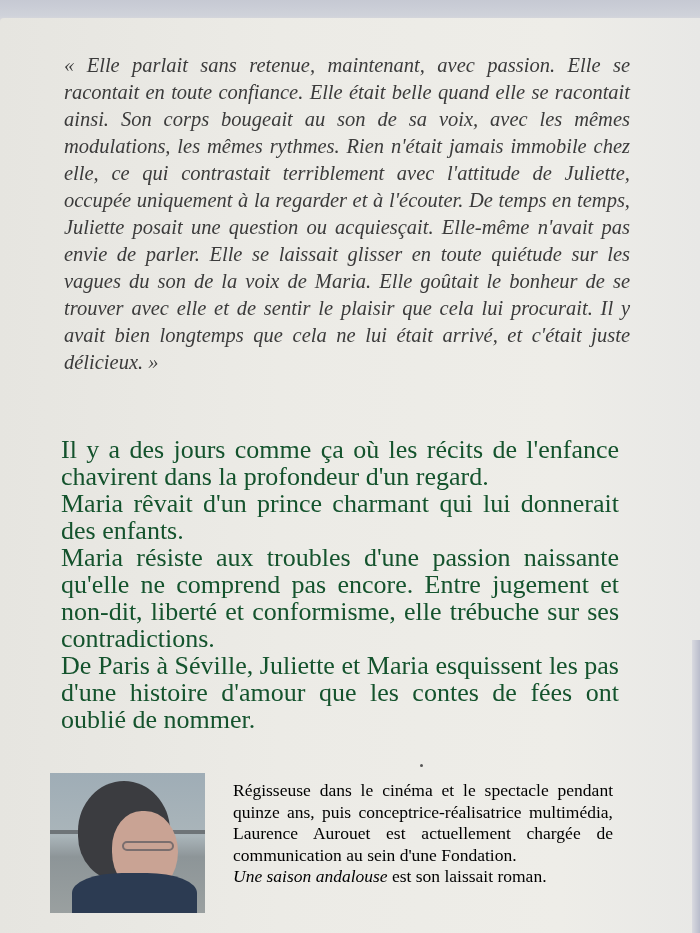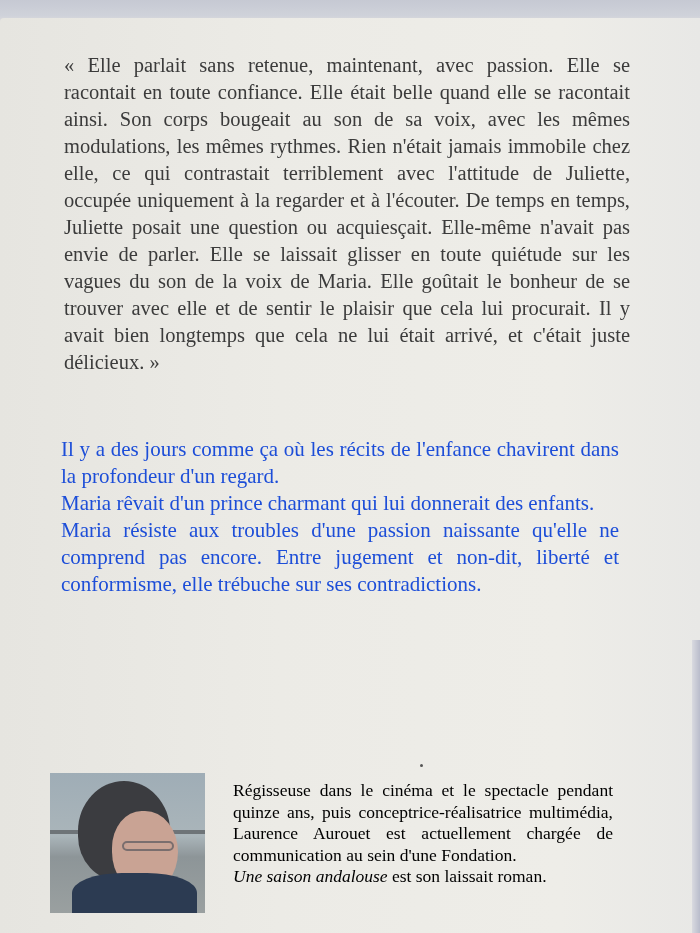--- a/index.html
+++ b/index.html
@@ -17,27 +17,27 @@
       position: absolute; left: 0; top: 18px; width: 700px; height: 915px;
       background: linear-gradient(to right, #e6e5e0 0%, #ecebe6 40%, #eeede8 80%, #e8e8e6 100%);
       border-top-left-radius: 4px;
     }
     .right-edge {
       position: absolute; right: 0; top: 640px; width: 8px; height: 293px;
       background: linear-gradient(to right, #d9dae0, #b9bccb);
     }
     .quote {
       position: absolute; left: 64px; top: 52px; width: 566px;
-      font-size: 20.5px; line-height: 27px;
+      font-style: italic; font-size: 20.5px; line-height: 27px;
       text-align: justify; color: #3b3b3b;
     }
     .quote p { margin: 0; }
     .blurb {
       position: absolute; left: 61px; top: 436px; width: 558px;
-      font-size: 21px; line-height: 27px; text-align: justify; color: #1d4ed8;
+      font-size: 26px; line-height: 27px; text-align: justify; color: #14532d;
     }
     .blurb p { margin: 0; text-align: justify; text-align-last: left; }
     .photo {
       position: absolute; left: 50px; top: 773px; width: 155px; height: 140px;
       overflow: hidden;
       background: linear-gradient(to bottom, #9fadb6 0%, #aab5ba 45%, #8d9598 60%, #9aa0a0 100%);
     }
     .photo .wall-line {
       position: absolute; left: 0; top: 57px; width: 155px; height: 4px; background: #6e7478;
     }
@@ -77,20 +77,21 @@
 <div class="right-edge"></div>
 
 <div class="quote">
   <p>« Elle parlait sans retenue, maintenant, avec passion. Elle se racontait en toute confiance. Elle était belle quand elle se racontait ainsi. Son corps bougeait au son de sa voix, avec les mêmes modulations, les mêmes rythmes. Rien n'était jamais immobile chez elle, ce qui contrastait terriblement avec l'attitude de Juliette, occupée uniquement à la regarder et à l'écouter. De temps en temps, Juliette posait une question ou acquiesçait. Elle-même n'avait pas envie de parler. Elle se laissait glisser en toute quiétude sur les vagues du son de la voix de Maria. Elle goûtait le bonheur de se trouver avec elle et de sentir le plaisir que cela lui procurait. Il y avait bien longtemps que cela ne lui était arrivé, et c'était juste délicieux. »</p>
 </div>
 
 <div class="blurb">
   <p>Il y a des jours comme ça où les récits de l'enfance chavirent dans la profondeur d'un regard.</p>
   <p>Maria rêvait d'un prince charmant qui lui donnerait des enfants.</p>
   <p>Maria résiste aux troubles d'une passion naissante qu'elle ne comprend pas encore. Entre jugement et non-dit, liberté et conformisme, elle trébuche sur ses contradictions.</p>
+  <p>De Paris à Séville, Juliette et Maria esquissent les pas d'une histoire d'amour que les contes de fées ont oublié de nommer.</p>
 </div>
 
 <div class="dot"></div>
 
 <div class="photo" title="author-photo">
   <div class="wall-line"></div>
   <div class="hair"></div>
   <div class="face"></div>
   <div class="glasses"></div>
   <div class="scarf"></div>

